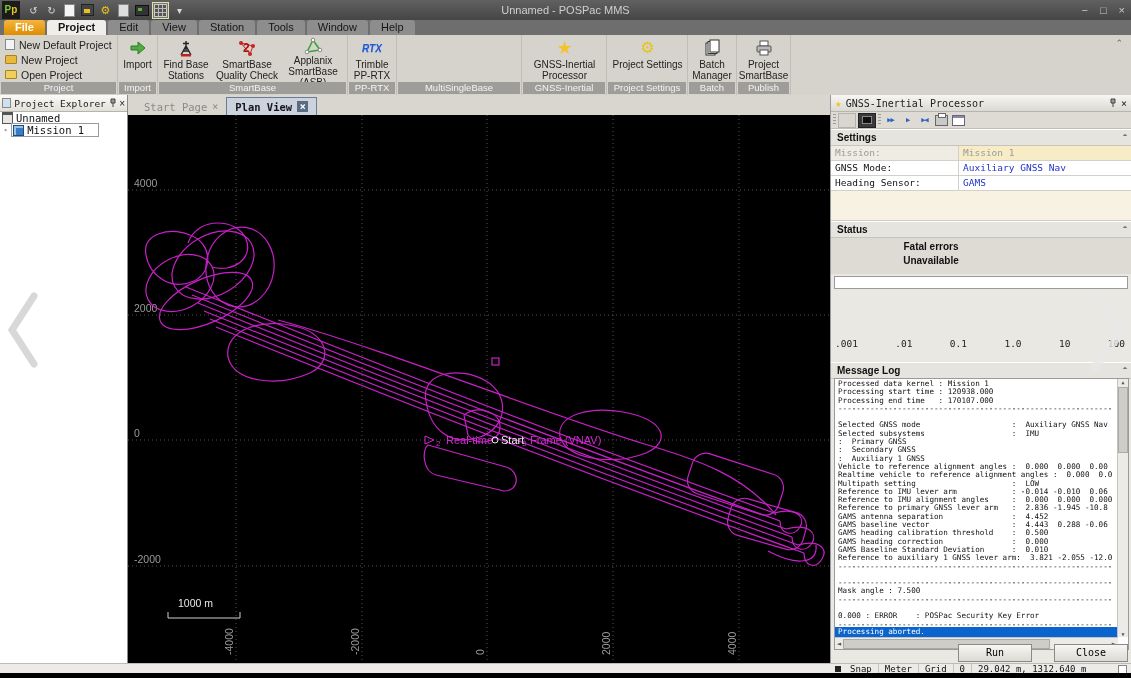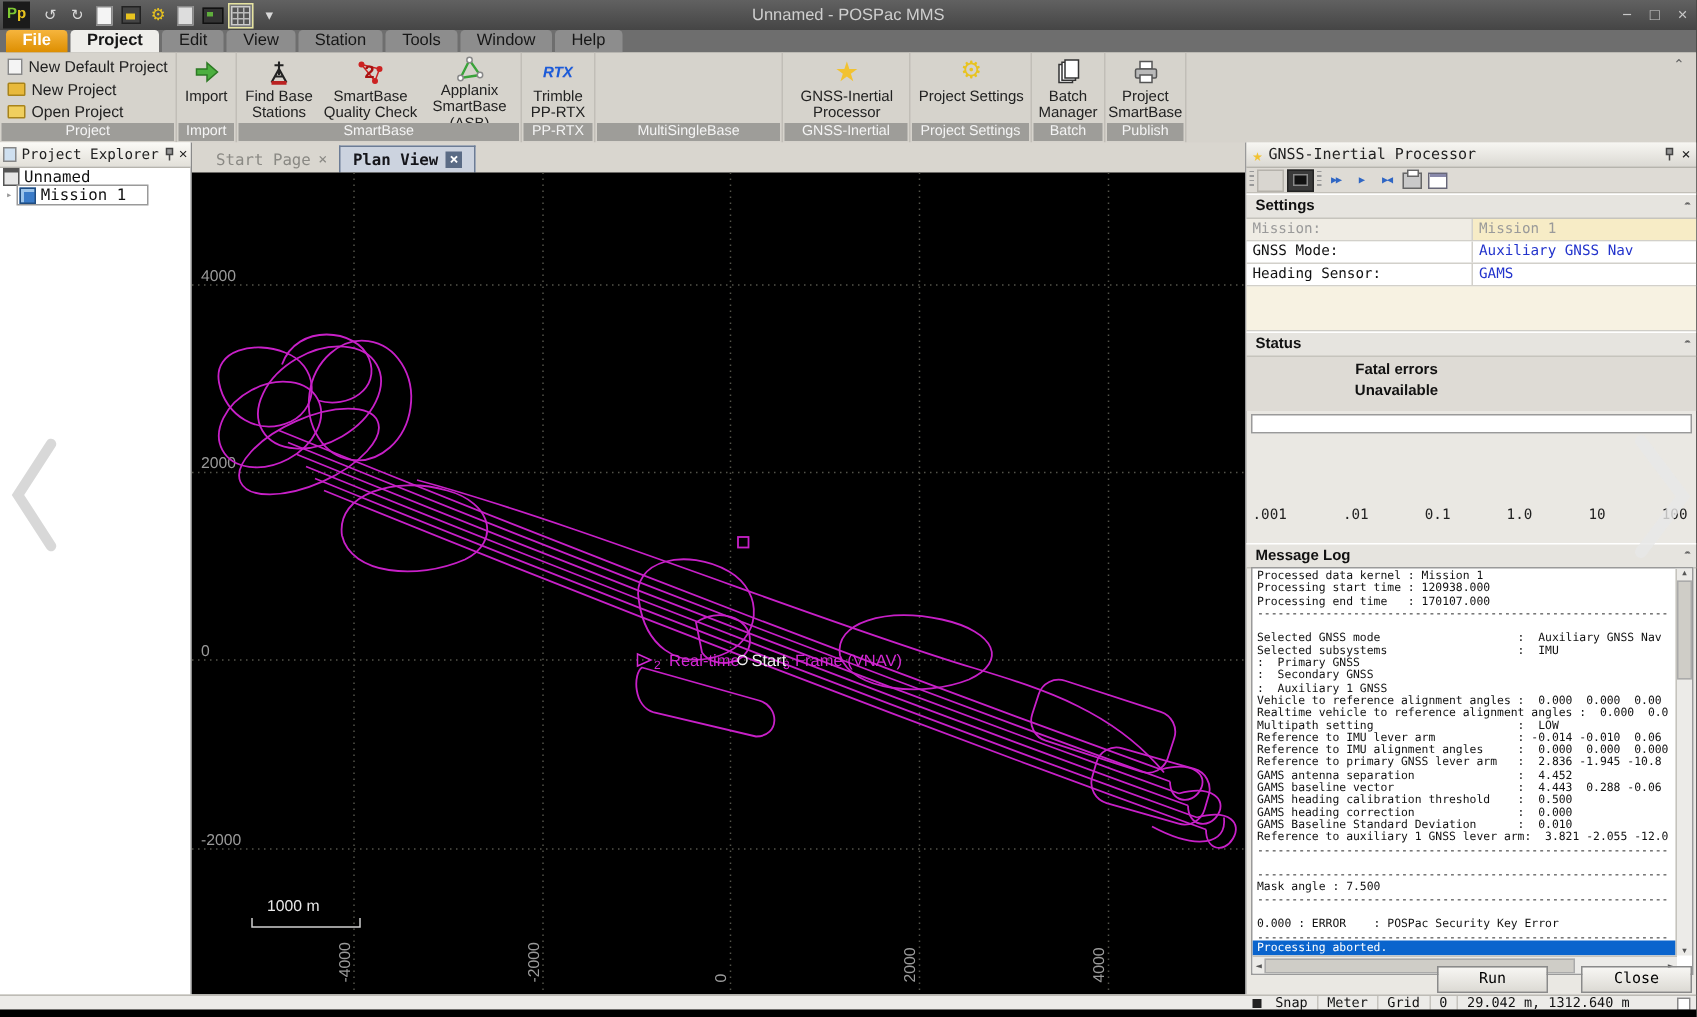--- a/index.html
+++ b/index.html
@@ -76,21 +76,21 @@
   .tbtn.dark{background:#3a3a3a;border:1px solid #222;width:16px;}
   .tbtn.dark i{display:block;width:8px;height:6px;background:#111;border:1px solid #888;}
   .ico-print{width:11px;height:9px;background:#c9c9c9;border:1px solid #666;position:relative;}
   .ico-print:after{content:"";position:absolute;left:2px;top:-3px;width:6px;height:3px;background:#fff;border:1px solid #666;}
   .ico-winbox{width:11px;height:9px;background:#fff;border:1px solid #667;box-shadow:inset 0 2px 0 #88a;}
   .sec-head{height:15px;background:#e6e4df;border-top:1px solid #fff;border-bottom:1px solid #c6c4bd;
             display:flex;align-items:center;padding:0 6px;font-size:10px;font-weight:bold;color:#111;
             font-family:"Liberation Sans",sans-serif;}
   .sec-head .chev{margin-left:auto;color:#555;font-size:9px;letter-spacing:-2px;font-family:Liberation Serif, serif;}
   .srow{display:flex;height:14px;border-bottom:1px solid #d2d0ca;background:#fff;font-size:9.5px;}
-  .srow .lab{width:151px;padding:1px 4px;border-right:1px solid #d2d0ca;color:#111;box-sizing:border-box;white-space:nowrap;}
+  .srow .lab{width:128px;padding:1px 4px;border-right:1px solid #d2d0ca;color:#111;box-sizing:border-box;white-space:nowrap;}
   .srow .val{flex:1;padding:1px 4px;color:#2233cc;white-space:nowrap;}
   .srow.disabled .lab{color:#9a9a9a;background:#efece4;}
   .srow.disabled .val{color:#9a9a9a;background:#f7ecc6;}
   .cream{height:29px;background:#f7f2e2;border-bottom:1px solid #cfcdc7;}
   .status-body{height:36px;background:#dedbd5;text-align:center;font-family:"Liberation Sans",sans-serif;}
   .status-body div{font-size:10px;font-weight:bold;color:#111;padding-top:3px;width:200px;}
   .progress{height:11px;background:#fff;border:1px solid #9a9a9a;margin:2px 3px 0 3px;}
   .scale{display:flex;justify-content:space-between;font-size:9.5px;color:#222;padding:1px 6px 2px 4px;margin-top:48px;}
   .msg-wrap{position:relative;height:288px;margin-top:11px;}
   .watermark{position:absolute;left:98px;top:-9px;z-index:5;font:bold 25px "Liberation Sans",sans-serif;color:#8f1414;white-space:nowrap;letter-spacing:0;}

